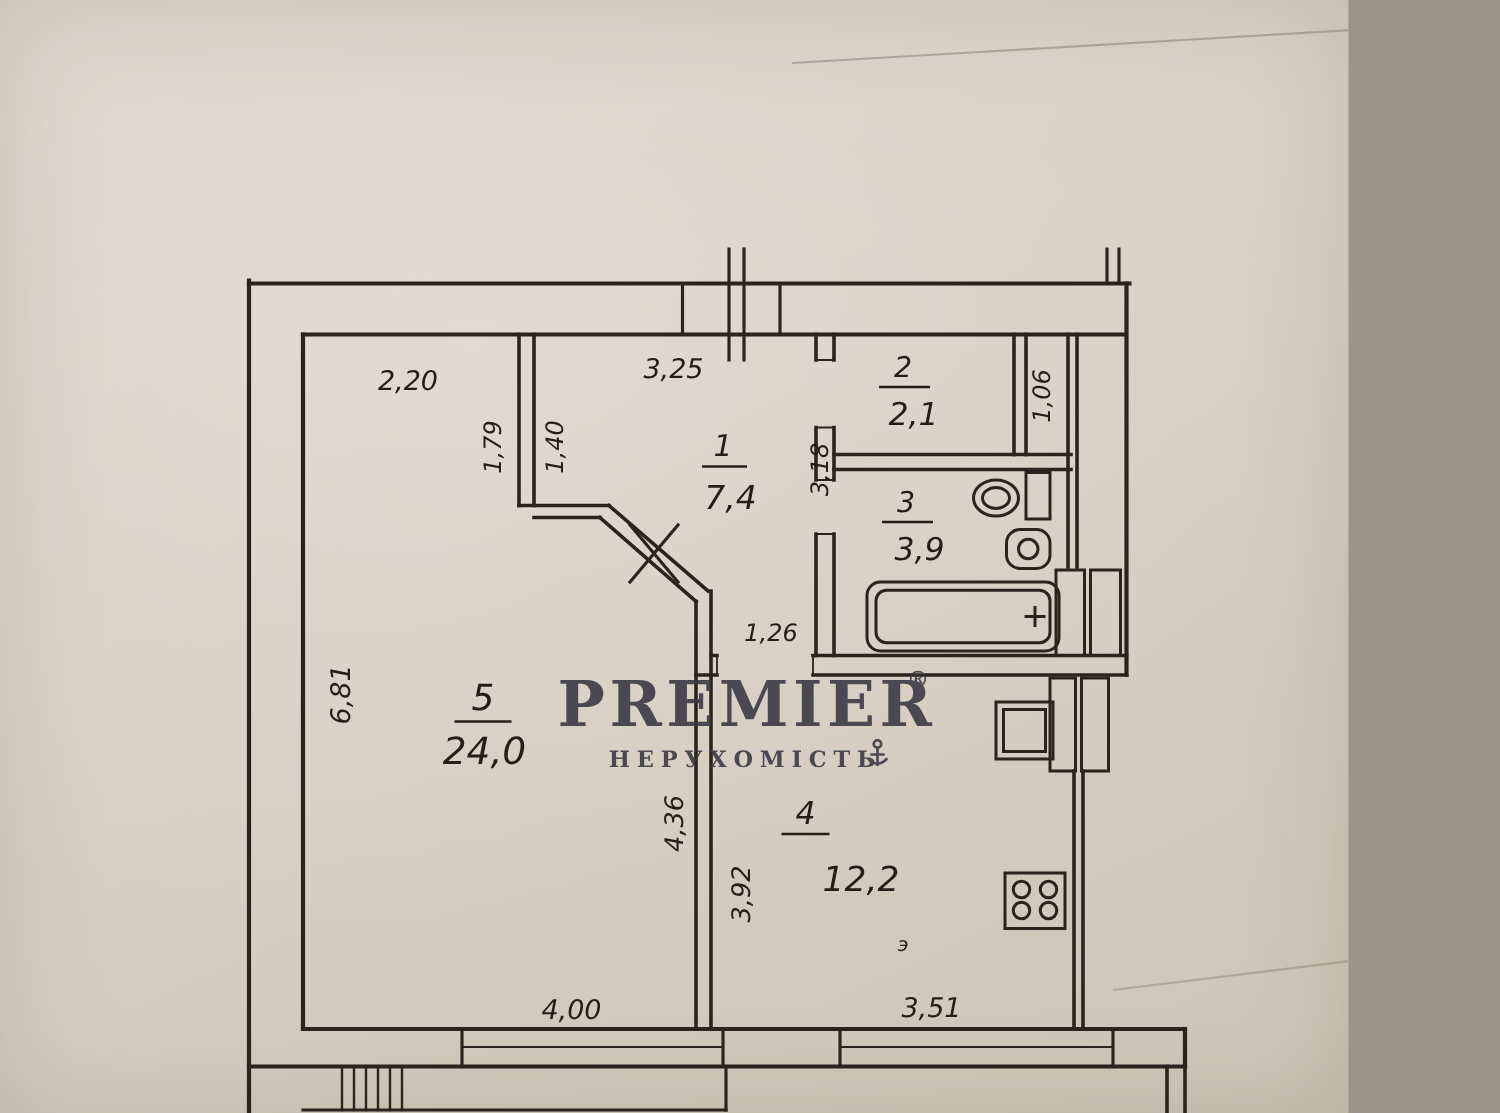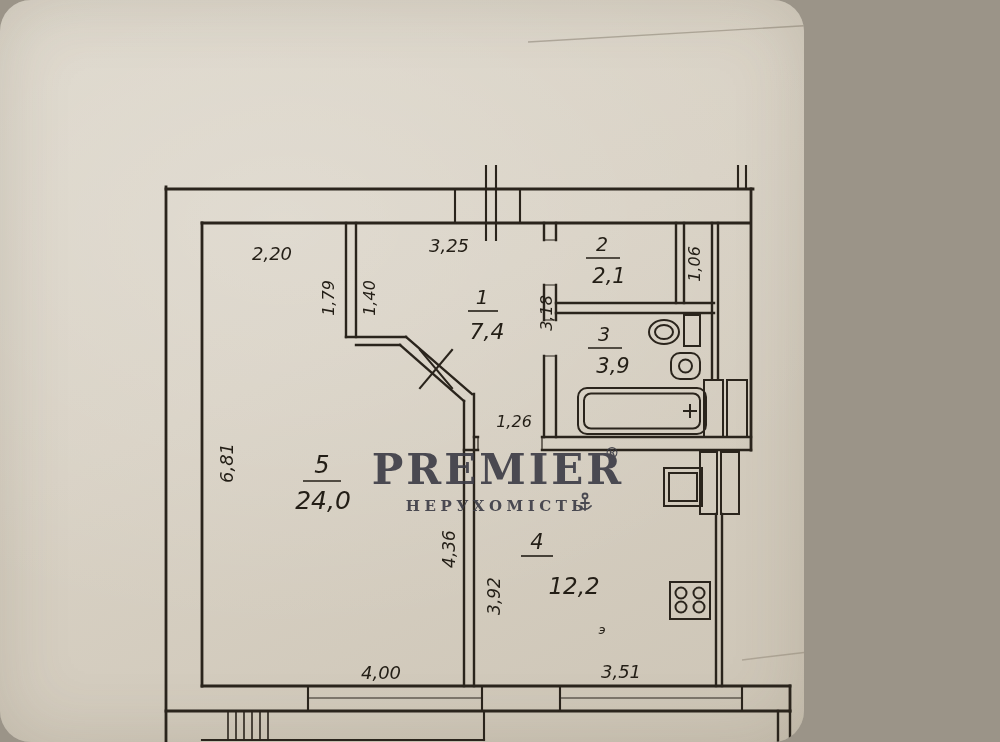--- a/index.html
+++ b/index.html
@@ -1,22 +1,21 @@
 <!DOCTYPE html>
 <html><head>
 <meta charset="utf-8">
 <style>
   html,body{margin:0;padding:0;background:#9b9488;}
   .scan{
-    position:relative;width:804px;height:742px;overflow:hidden;
+    position:relative;width:899px;height:742px;overflow:hidden;
     background:
       radial-gradient(120% 90% at 35% 30%, rgba(255,255,255,.18), rgba(255,255,255,0) 62%),
       linear-gradient(155deg,#ddd7cb 0%,#d8d1c4 45%,#cdc5b6 100%);
     box-shadow:inset 0 0 70px rgba(96,84,62,.18);
-    border-radius:31px;
   }
   .scan svg{position:absolute;inset:0;}
   .ink{stroke:#2a241c;fill:none;stroke-linecap:square;}
   .w-thick{stroke-width:2.8;}
   .w-mid{stroke-width:2.4;}
   .w-tick{stroke-width:2.1;}
   .w-thin{stroke-width:1.2;}
   .w-hatch{stroke-width:1.6;}
   .fix{stroke:#2a241c;fill:none;stroke-width:2;}
   .t{font-family:"DejaVu Sans",sans-serif;font-style:italic;fill:#231e16;text-anchor:middle;}

